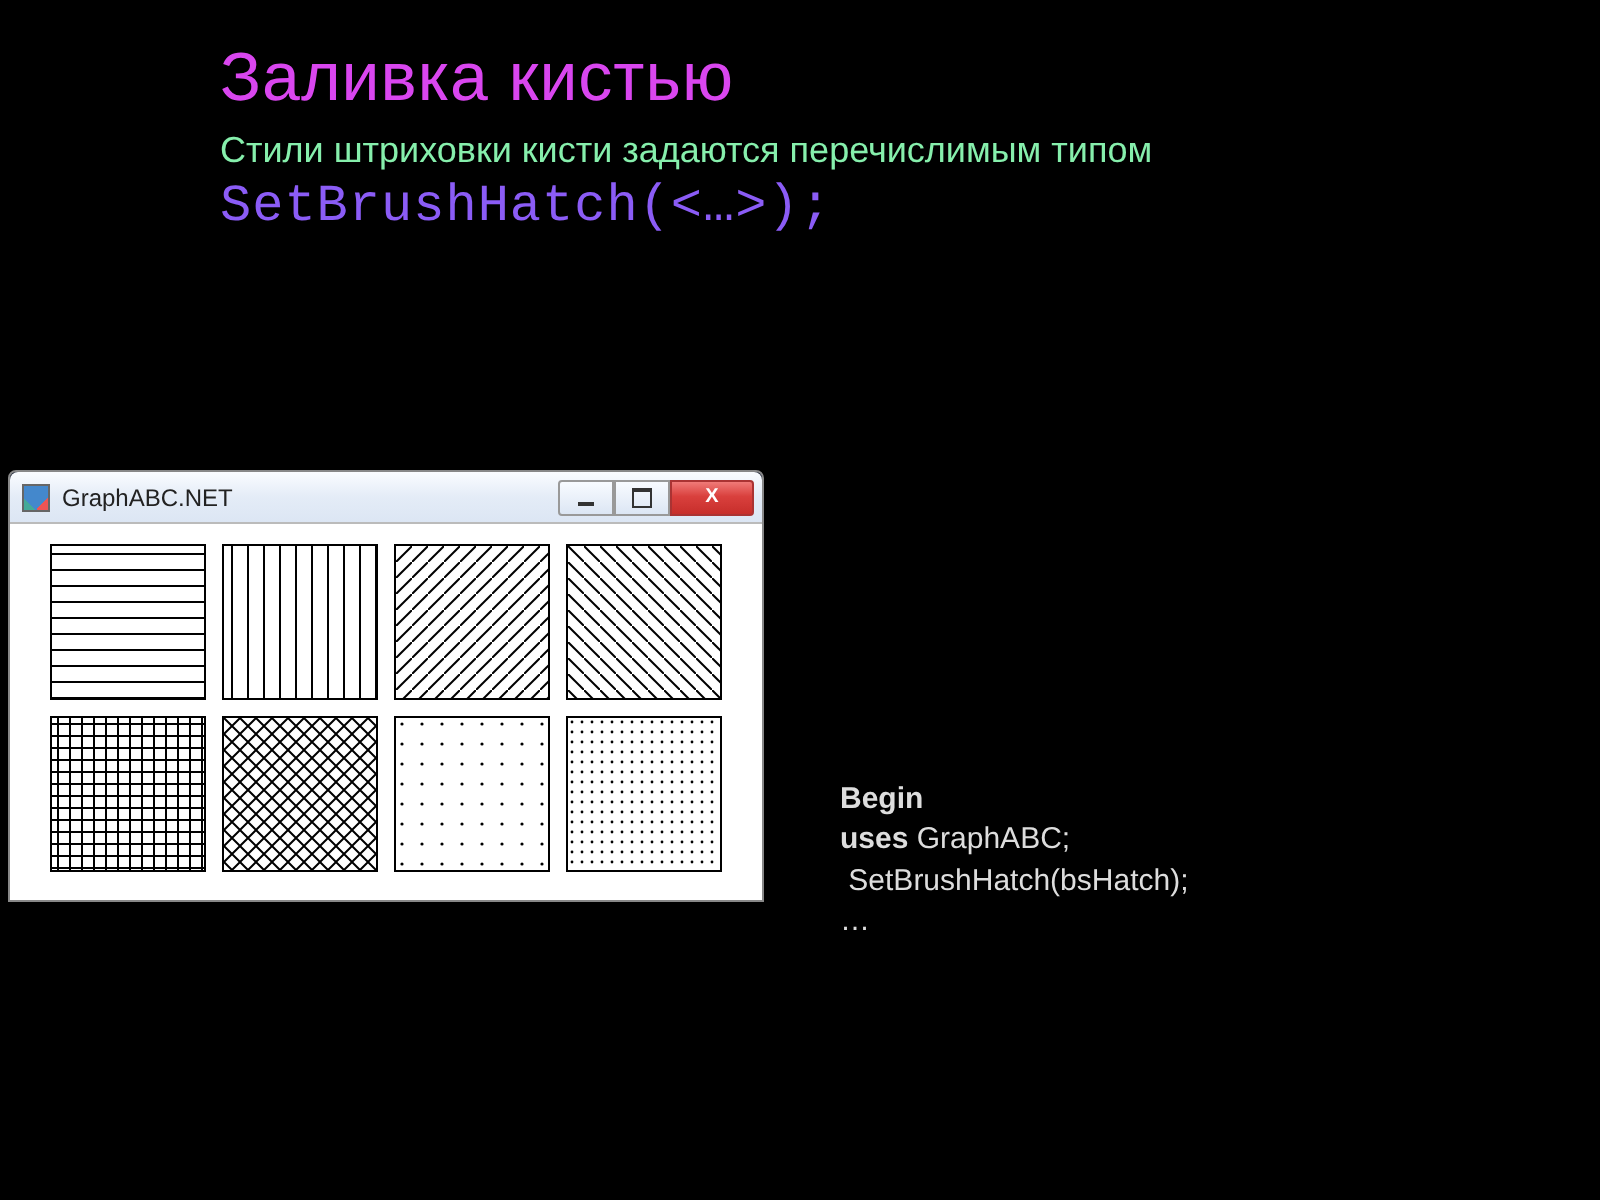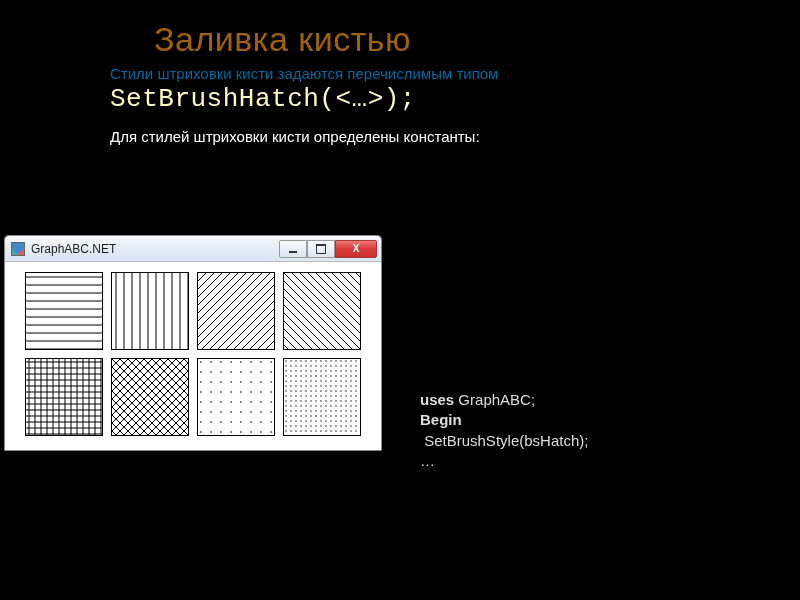--- a/index.html
+++ b/index.html
@@ -11,38 +11,37 @@
     color: #fff;
     position: relative;
     overflow: hidden;
   }
   .slide {
     padding: 20px 30px 20px 110px;
     height: 100%;
   }
   .title {
     font-size: 34px;
-    color: #a16207;
+    color: #d946ef;
     font-weight: 400;
     margin-bottom: 6px;
     letter-spacing: 0.5px;
-    margin-left: 44px;
   }
   .sub1 {
-    font-size: 15px;
-    color: #0369a1;
+    font-size: 18px;
+    color: #86efac;
     margin-bottom: 2px;
   }
   .code-inline {
     font-family: "Courier New", monospace;
-    color: #fef9c3;
+    color: #8b5cf6;
     font-size: 26px;
     font-weight: 500;
     letter-spacing: 0.5px;
-    margin-bottom: 14px;
+    margin-bottom: 2px;
   }
   .sub2 {
     font-size: 15px;
     color: #fff;
     margin-bottom: 20px;
   }
 
   
   .window {
     position: absolute;
@@ -126,21 +125,20 @@
   .codeblock div { white-space: pre-wrap; }
 
 </style>
 </head>
 <body>
 
 <div class="slide">
   <div class="title">Заливка кистью</div>
   <div class="sub1">Стили штриховки кисти задаются перечислимым типом</div>
   <div class="code-inline">SetBrushHatch(&lt;…&gt;);</div>
-  <div class="sub2">Для стилей штриховки кисти определены константы:</div>
 </div>
 
 <div class="window">
   <div class="titlebar">
     <span class="appicon"></span>
     <span>GraphABC.NET</span>
     <div class="winbtns">
       <div class="wbtn min"></div>
       <div class="wbtn max"></div>
       <div class="wbtn close">X</div>
@@ -225,18 +223,18 @@
               <circle cx="2" cy="2" r="0.7" fill="#000"></circle>
             </pattern>
           </defs>
           <rect width="100%" height="100%" fill="url(#p7)"></rect>
         </svg>
     </div>
   </div>
 </div>
 
 <div class="codeblock">
+  <div><span class="kw">Begin</span></div>
   <div><span class="kw">uses</span><span> GraphABC;</span></div>
-  <div><span class="kw">Begin</span></div>
-  <div> SetBrushStyle(bsHatch);</div>
+  <div> SetBrushHatch(bsHatch);</div>
   <div></div>
   <div>…</div>
 </div>
 
 </body></html>

